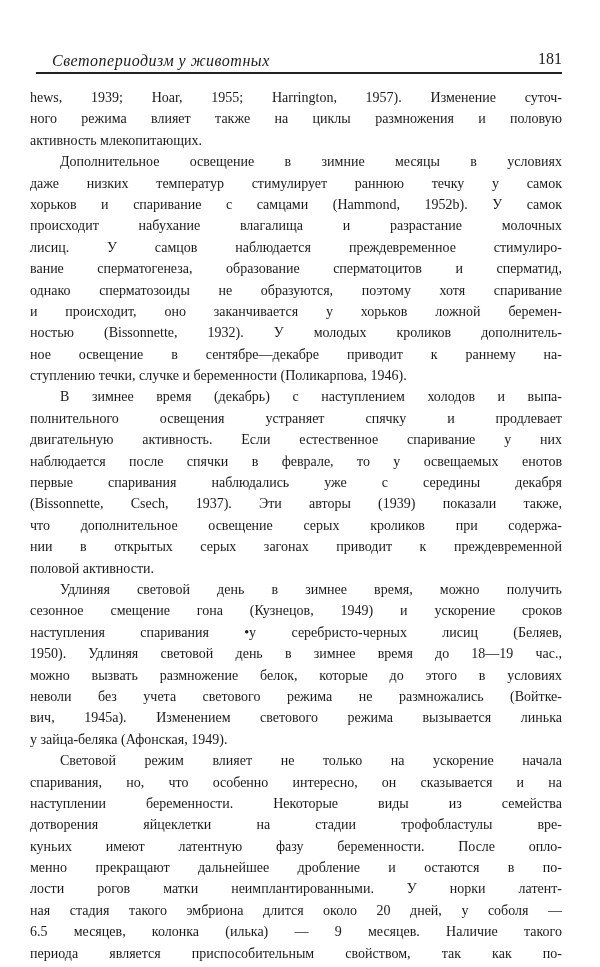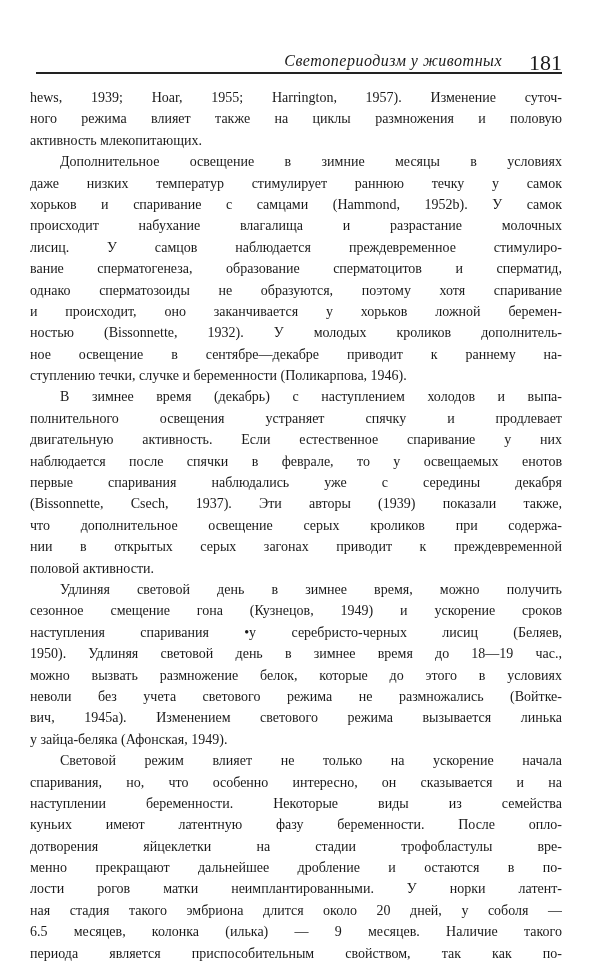--- a/index.html
+++ b/index.html
@@ -1,21 +1,21 @@
 <!DOCTYPE html>
 <html><head>
 <meta charset="utf-8">
 <style>
   html, body { margin: 0; padding: 0; background: #ffffff; }
   body { width: 600px; height: 967px; position: relative; overflow: hidden;
          font-family: "Liberation Serif", "DejaVu Serif", serif; color: #1a1a1a; }
   .header { position: absolute; left: 36px; top: 46px; width: 526px; height: 26px; }
-  .running-title { position: absolute; left: 16px; right: 60px; top: 6px; text-align: right;
+  .running-title { position: absolute; left: 16px; right: 60px; top: 6px; text-align: left;
                    font-style: italic; font-size: 16px; letter-spacing: 0.5px; }
-  .page-number { position: absolute; right: 0; top: 4px; font-size: 22px; }
+  .page-number { position: absolute; right: 0; top: 4px; font-size: 16px; }
   .rule { position: absolute; left: 36px; top: 72px; width: 526px; height: 1.5px; background: #222; }
   .body-text { position: absolute; left: 30px; top: 87px; width: 532px; }
   .line { height: 21.4px; line-height: 21.4px; font-size: 14px; white-space: nowrap;
           text-align: justify; text-align-last: justify; overflow: hidden; }
   .line.indent { padding-left: 30px; }
   .line.last { text-align-last: left; }
 </style>
 </head>
 <body>
 
@@ -53,20 +53,20 @@
     <div class="line">сезонное смещение гона (Кузнецов, 1949) и ускорение сроков</div>
     <div class="line">наступления спаривания •у серебристо-черных лисиц (Беляев,</div>
     <div class="line">1950). Удлиняя световой день в зимнее время до 18—19 час.,</div>
     <div class="line">можно вызвать размножение белок, которые до этого в условиях</div>
     <div class="line">неволи без учета светового режима не размножались (Войтке-</div>
     <div class="line">вич, 1945a). Изменением светового режима вызывается линька</div>
     <div class="line last">у зайца-беляка (Афонская, 1949).</div>
     <div class="line indent">Световой режим влияет не только на ускорение начала</div>
     <div class="line">спаривания, но, что особенно интересно, он сказывается и на</div>
     <div class="line">наступлении беременности. Некоторые виды из семейства</div>
+    <div class="line">дотворения яйцеклетки на стадии трофобластулы вре-</div>
     <div class="line">куньих имеют латентную фазу беременности. После опло-</div>
-    <div class="line">дотворения яйцеклетки на стадии трофобластулы вре-</div>
     <div class="line">менно прекращают дальнейшее дробление и остаются в по-</div>
     <div class="line">лости рогов матки неимплантированными. У норки латент-</div>
     <div class="line">ная стадия такого эмбриона длится около 20 дней, у соболя —</div>
     <div class="line">6.5 месяцев, колонка (илька) — 9 месяцев. Наличие такого</div>
     <div class="line">периода является приспособительным свойством, так как по-</div>
   </div>
 
 </body></html>

